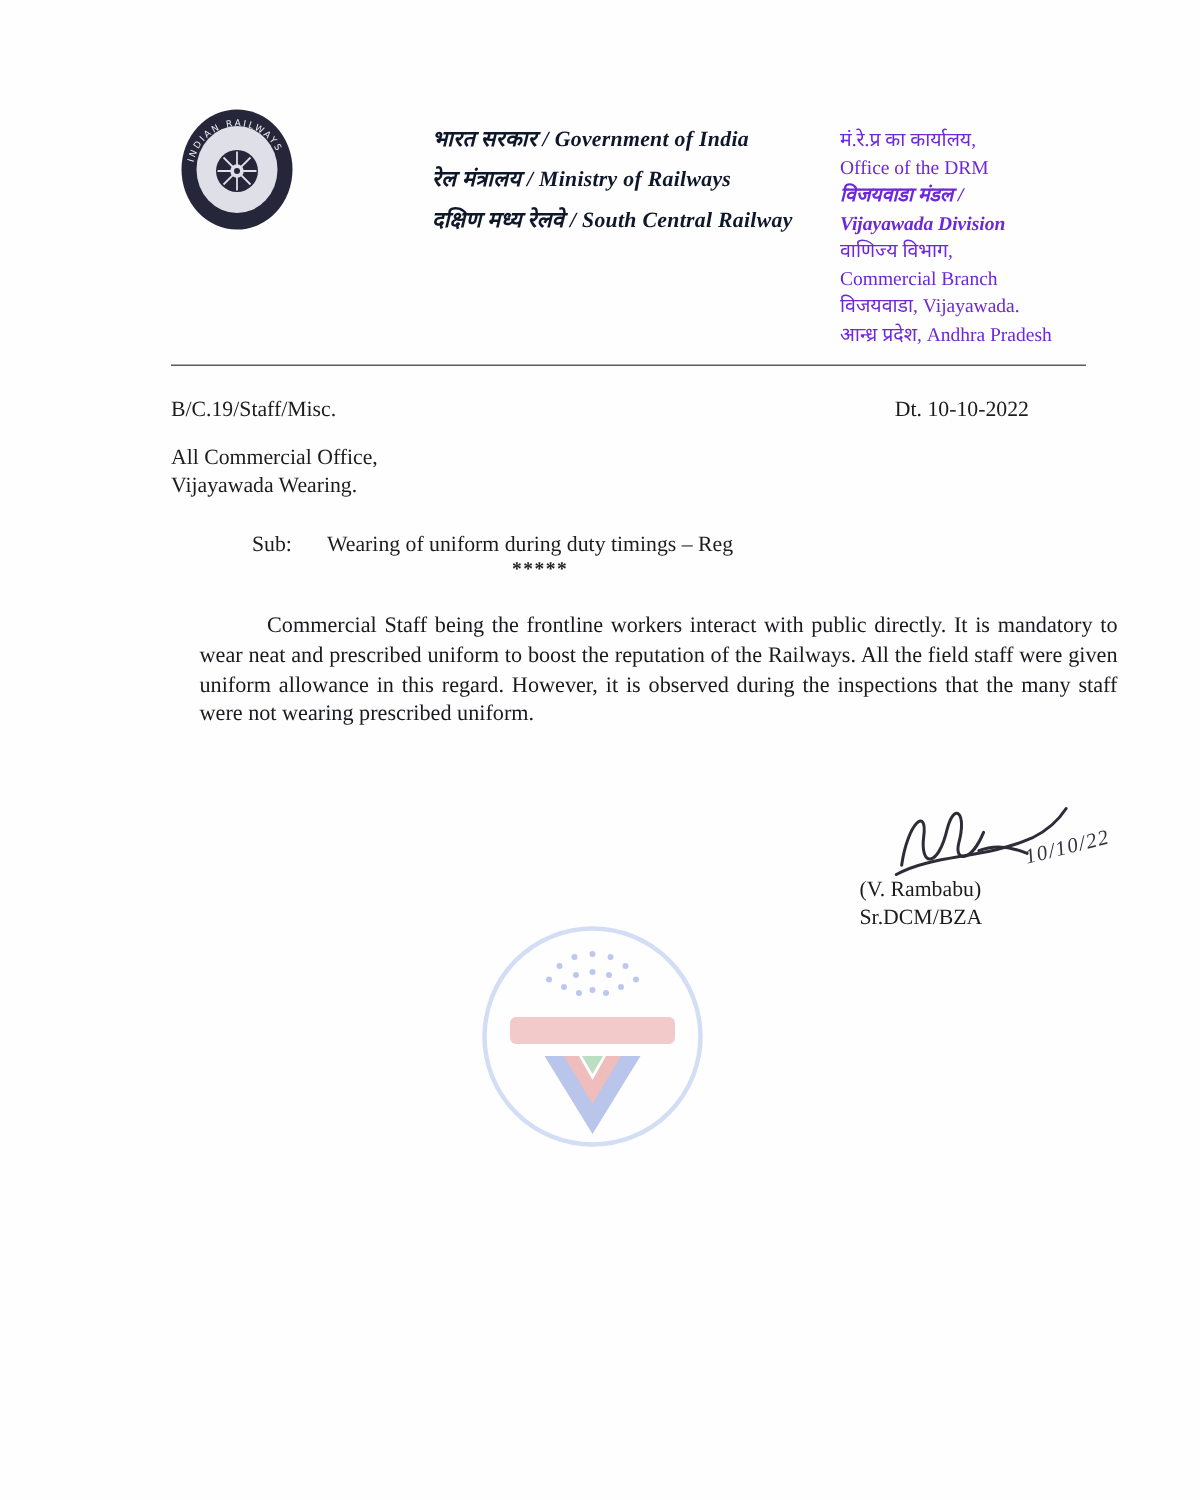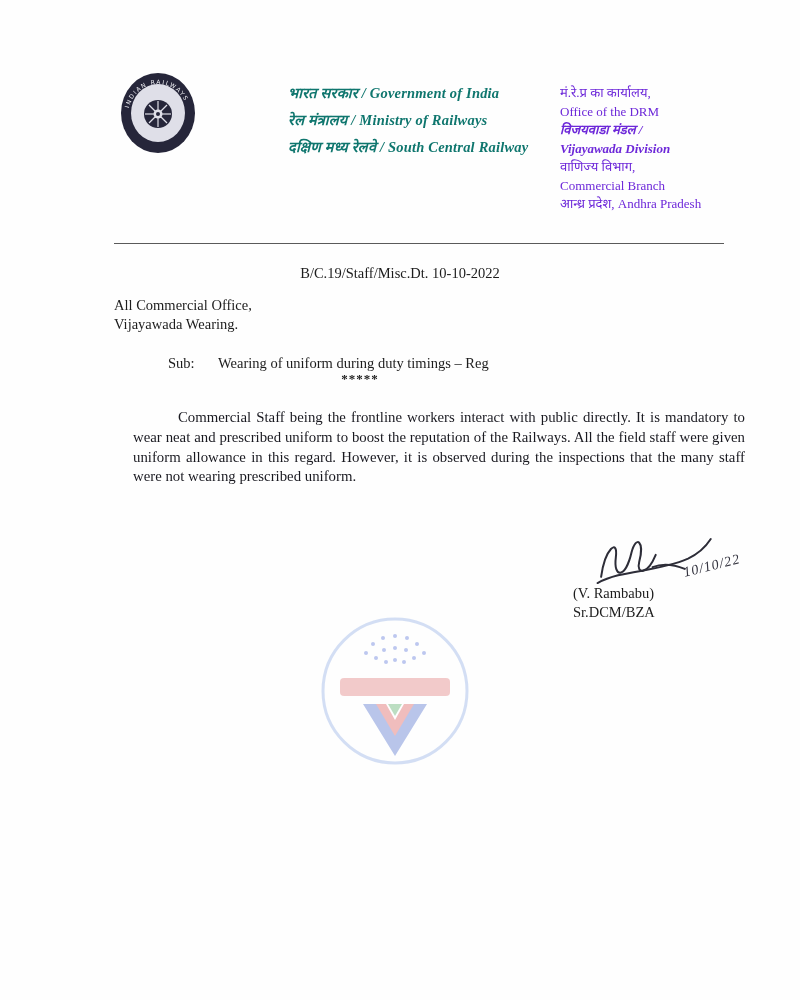--- a/index.html
+++ b/index.html
@@ -10,33 +10,33 @@
     background:#fefefe;
     font-family:"Liberation Serif", serif;
     color:#1c1c1c;
     overflow:hidden;
   }
   
   .logo{position:absolute;left:118px;top:70px;width:80px;height:86px;}
   .header-center{
     position:absolute;left:288px;top:80px;width:280px;
     font-size:14.5px;font-weight:700;font-style:italic;
-    line-height:27px;letter-spacing:.2px;color:#0f766e;
+    line-height:27px;letter-spacing:.2px;color:#0f172a;
   }
   .header-right{
     position:absolute;left:560px;top:84px;width:175px;
     font-size:13px;line-height:18.5px;color:#6d28d9;
   }
   .header-right .hr-line:nth-child(3),
   .header-right .hr-line:nth-child(4){font-weight:700;font-style:italic;}
   .rule{position:absolute;left:114px;top:243px;width:610px;height:1px;background:#5a5a5a;}
   
   .ref-row{
     position:absolute;left:114px;top:265px;width:572px;
-    display:flex;justify-content:center;
+    display:flex;justify-content:space-between;
     font-size:14.5px;
   }
   
   .addressee{position:absolute;left:114px;top:296px;font-size:14.5px;line-height:19px;}
   
   .subject-row{position:absolute;left:168px;top:355px;font-size:14.5px;display:flex;}
   .subject-row .sub-label{width:50px;}
   .stars{position:absolute;left:300px;top:371px;width:120px;text-align:center;
          font-size:13px;letter-spacing:1px;font-weight:700;}
   
@@ -92,20 +92,21 @@
     <div class="hc-line">दक्षिण मध्य रेलवे / South Central Railway</div>
   </div>
 
   <div class="header-right">
     <div class="hr-line">मं.रे.प्र का कार्यालय,</div>
     <div class="hr-line">Office of the DRM</div>
     <div class="hr-line">विजयवाडा मंडल /</div>
     <div class="hr-line">Vijayawada Division</div>
     <div class="hr-line">वाणिज्य विभाग,</div>
     <div class="hr-line">Commercial Branch</div>
+    <div class="hr-line">विजयवाडा, Vijayawada.</div>
     <div class="hr-line">आन्ध्र प्रदेश, Andhra Pradesh</div>
   </div>
 
   <div class="rule"></div>
 
   <div class="ref-row">
     <span>B/C.19/Staff/Misc.</span>
     <span>Dt. 10-10-2022</span>
   </div>
 

